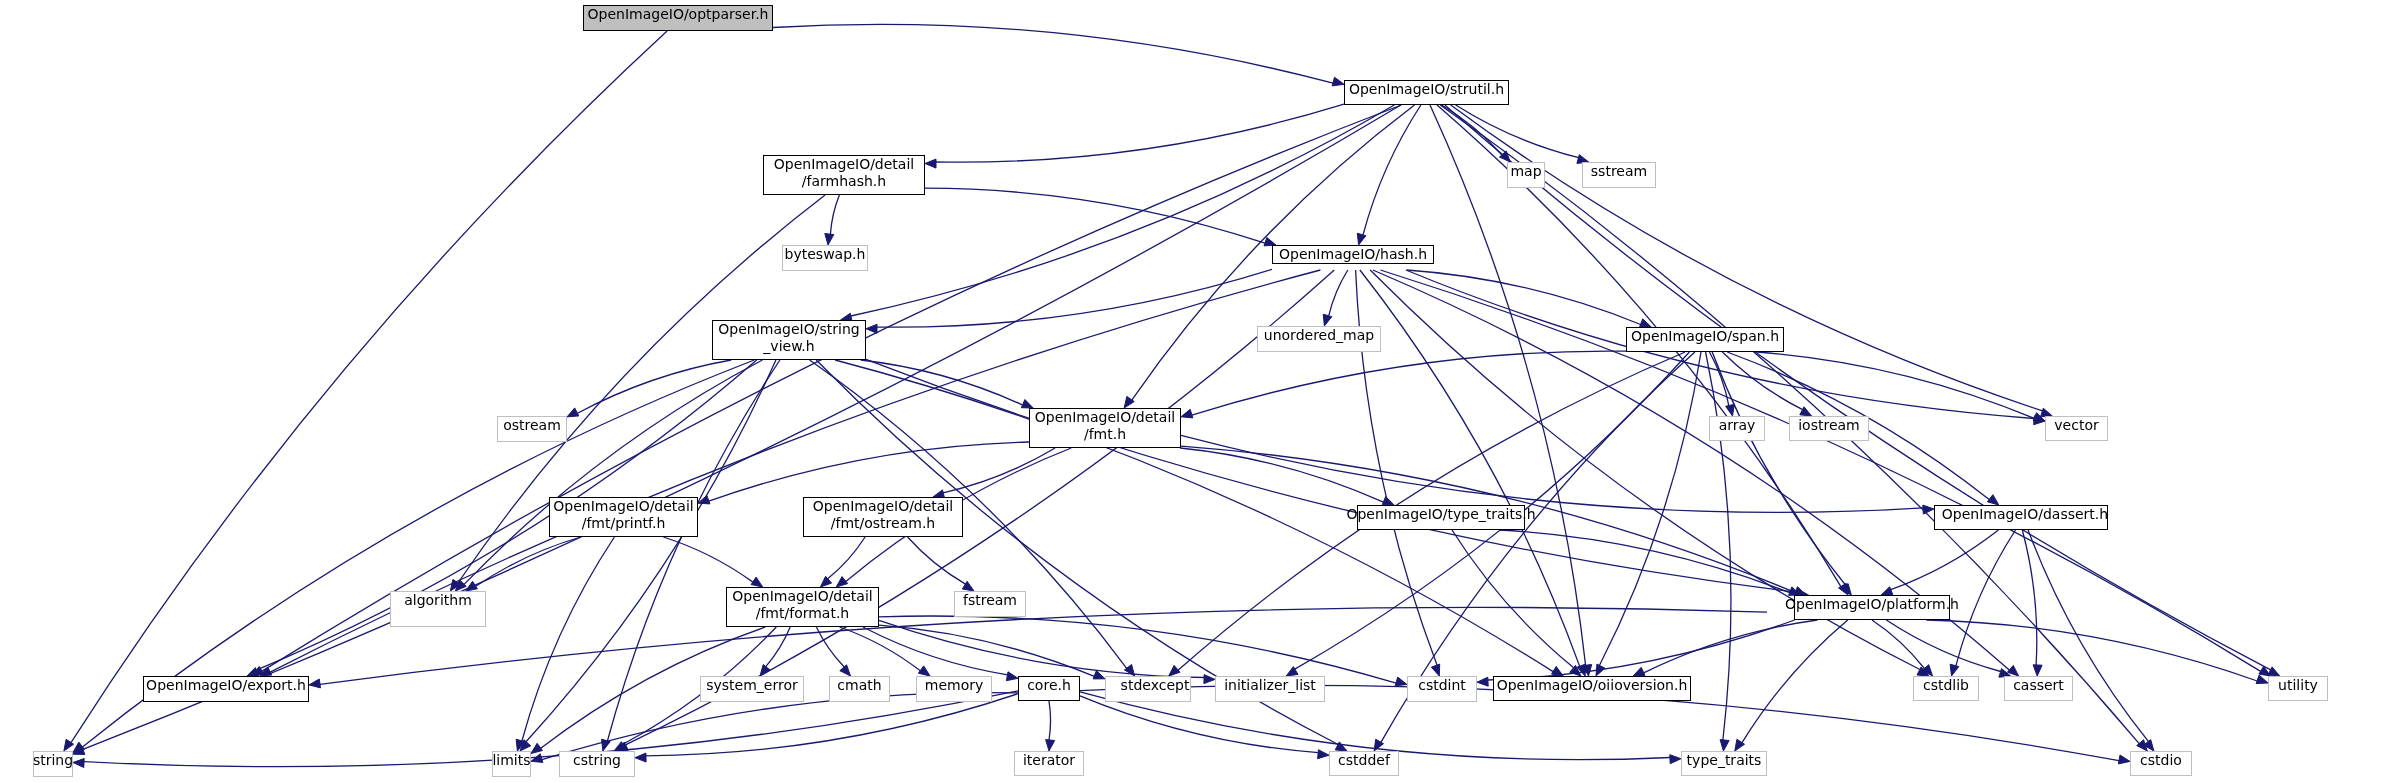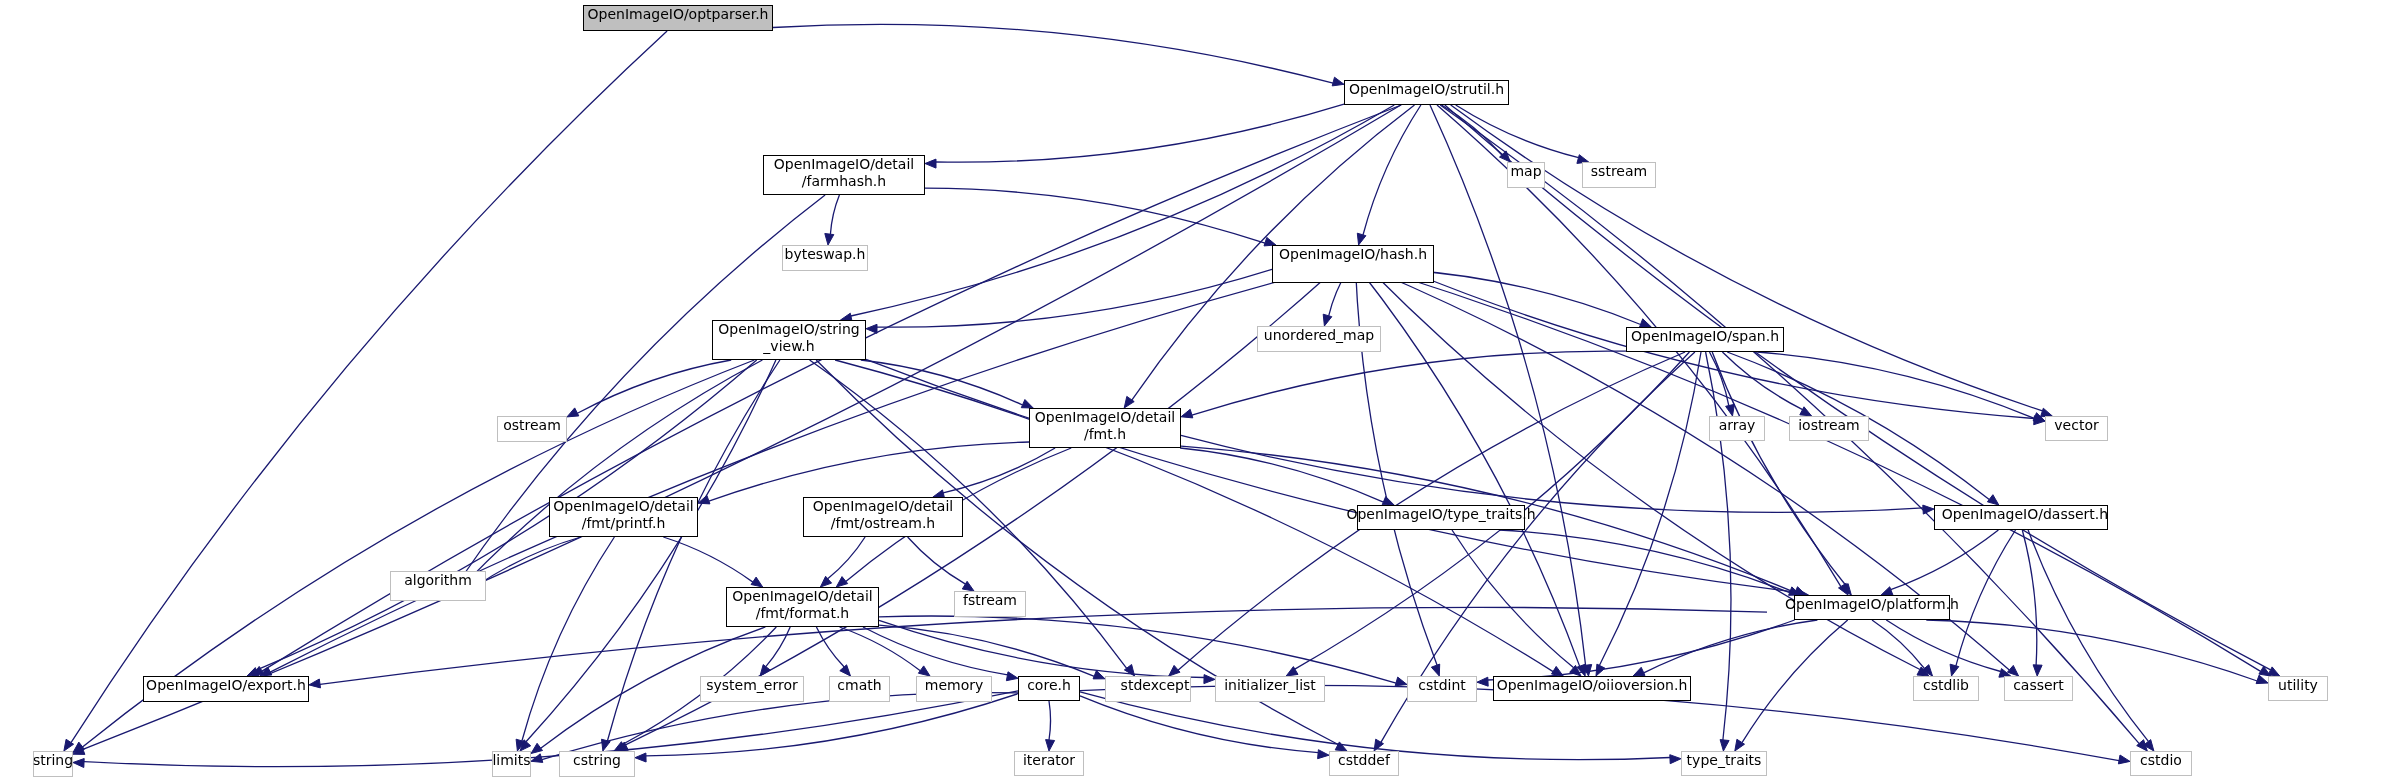--- a/index.html
+++ b/index.html
@@ -205,38 +205,38 @@
       <polygon class="arrow" points="2130.0,761.4 2118.4,763.9 2120.0,755.0"></polygon>
     </svg>
   <div id="nodes">
       <div class="node-box root" style="left: 583px; top: 5px; width: 190px; height: 26px;"><span>OpenImageIO/optparser.h</span></div>
       <div class="node-box local" style="left: 1344px; top: 80px; width: 165px; height: 25px;"><span>OpenImageIO/strutil.h</span></div>
       <div class="node-box local" style="left: 763px; top: 155px; width: 162px; height: 40px;"><span>OpenImageIO/detail
 /farmhash.h</span></div>
       <div class="node-box system" style="left: 1507px; top: 162px; width: 38px; height: 26px;"><span>map</span></div>
       <div class="node-box system" style="left: 1582px; top: 162px; width: 74px; height: 26px;"><span>sstream</span></div>
       <div class="node-box system" style="left: 782px; top: 245px; width: 86px; height: 26px;"><span>byteswap.h</span></div>
-      <div class="node-box local" style="left: 1272px; top: 245px; width: 162px; height: 38px;"><span>OpenImageIO/hash.h</span></div>
+      <div class="node-box local" style="left: 1272px; top: 245px; width: 162px; height: 19px;"><span>OpenImageIO/hash.h</span></div>
       <div class="node-box local" style="left: 712px; top: 320px; width: 154px; height: 40px;"><span>OpenImageIO/string
 _view.h</span></div>
       <div class="node-box system" style="left: 1257px; top: 326px; width: 124px; height: 26px;"><span>unordered_map</span></div>
       <div class="node-box local" style="left: 1626px; top: 327px; width: 158px; height: 25px;"><span>OpenImageIO/span.h</span></div>
       <div class="node-box system" style="left: 1709px; top: 416px; width: 56px; height: 25px;"><span>array</span></div>
       <div class="node-box system" style="left: 1789px; top: 416px; width: 80px; height: 25px;"><span>iostream</span></div>
       <div class="node-box system" style="left: 2045px; top: 416px; width: 63px; height: 25px;"><span>vector</span></div>
       <div class="node-box system" style="left: 497px; top: 416px; width: 70px; height: 26px;"><span>ostream</span></div>
       <div class="node-box local" style="left: 1029px; top: 408px; width: 152px; height: 40px;"><span>OpenImageIO/detail
 /fmt.h</span></div>
       <div class="node-box local" style="left: 549px; top: 497px; width: 149px; height: 40px;"><span>OpenImageIO/detail
 /fmt/printf.h</span></div>
       <div class="node-box local" style="left: 803px; top: 497px; width: 160px; height: 40px;"><span>OpenImageIO/detail
 /fmt/ostream.h</span></div>
       <div class="node-box local" style="left: 1357px; top: 505px; width: 168px; height: 25px;"><span>OpenImageIO/type_traits.h</span></div>
       <div class="node-box local" style="left: 1934px; top: 505px; width: 174px; height: 25px; padding-left: 8px;"><span>OpenImageIO/dassert.h</span></div>
-      <div class="node-box system" style="left: 390px; top: 571px; width: 96px; height: 30px;"><span>algorithm</span></div>
+      <div class="node-box system" style="left: 390px; top: 591px; width: 96px; height: 36px;"><span>algorithm</span></div>
       <div class="node-box system" style="left: 954px; top: 591px; width: 72px; height: 26px;"><span>fstream</span></div>
       <div class="node-box local" style="left: 726px; top: 587px; width: 153px; height: 40px;"><span>OpenImageIO/detail
 /fmt/format.h</span></div>
       <div class="node-box local" style="left: 1767px; top: 595px; width: 156px; height: 25px; margin-left: 27px;"><span>OpenImageIO/platform.h</span></div>
       <div class="node-box local" style="left: 143px; top: 676px; width: 166px; height: 26px;"><span>OpenImageIO/export.h</span></div>
       <div class="node-box system" style="left: 700px; top: 676px; width: 104px; height: 26px;"><span>system_error</span></div>
       <div class="node-box system" style="left: 829px; top: 676px; width: 61px; height: 26px;"><span>cmath</span></div>
       <div class="node-box system" style="left: 916px; top: 676px; width: 76px; height: 26px;"><span>memory</span></div>
       <div class="node-box local" style="left: 1018px; top: 676px; width: 62px; height: 25px;"><span>core.h</span></div>
       <div class="node-box system" style="left: 1105px; top: 676px; width: 86px; height: 26px; padding-left: 14px;"><span>stdexcept</span></div>

